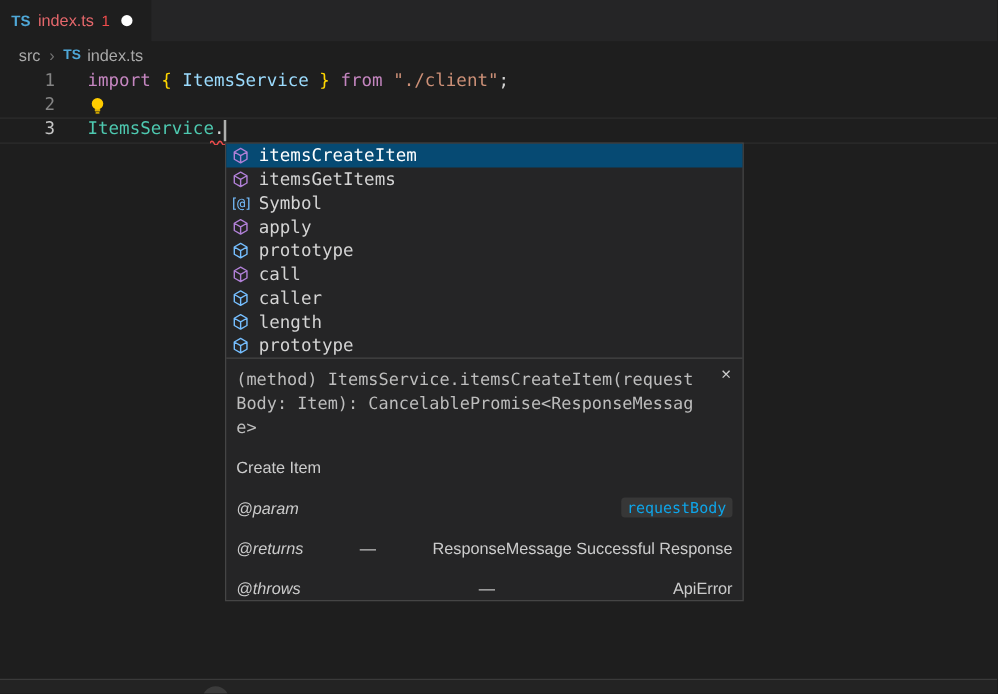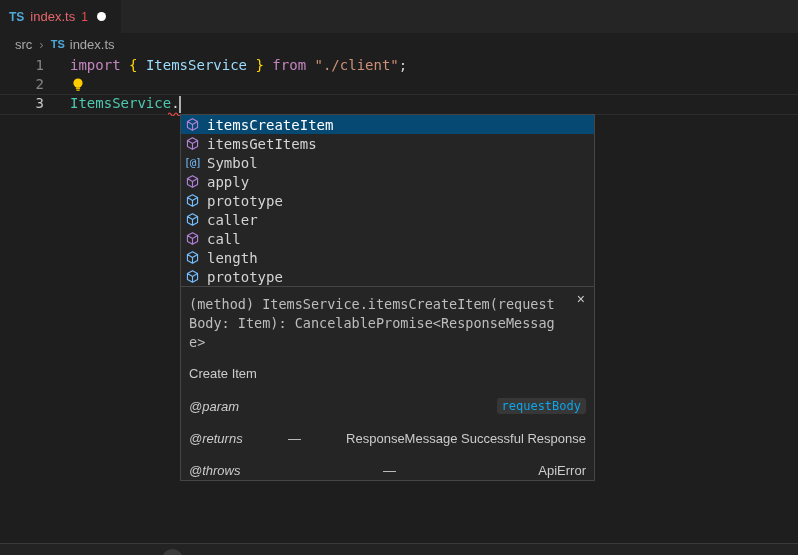--- a/index.html
+++ b/index.html
@@ -139,32 +139,32 @@
           <span class="s-icon">
             <svg width="15" height="15" viewBox="0 0 16 16" style="display:block">
               <path fill="none" stroke="#75beff" stroke-width="1.2" stroke-linejoin="round" d="M8 1.8 13.4 4.9 13.4 11.1 8 14.2 2.6 11.1 2.6 4.9Z M2.6 4.9 8 8 13.4 4.9 M8 8 8 14.2"></path>
             </svg>
           </span>
           <span>prototype</span>
         </div>
         <div class="s-row">
           <span class="s-icon">
             <svg width="15" height="15" viewBox="0 0 16 16" style="display:block">
+              <path fill="none" stroke="#b180d7" stroke-width="1.2" stroke-linejoin="round" d="M8 1.8 13.4 4.9 13.4 11.1 8 14.2 2.6 11.1 2.6 4.9Z M2.6 4.9 8 8 13.4 4.9 M8 8 8 14.2"></path>
+            </svg>
+          </span>
+          <span>call</span>
+        </div>
+        <div class="s-row">
+          <span class="s-icon">
+            <svg width="15" height="15" viewBox="0 0 16 16" style="display:block">
               <path fill="none" stroke="#75beff" stroke-width="1.2" stroke-linejoin="round" d="M8 1.8 13.4 4.9 13.4 11.1 8 14.2 2.6 11.1 2.6 4.9Z M2.6 4.9 8 8 13.4 4.9 M8 8 8 14.2"></path>
             </svg>
           </span>
           <span>caller</span>
-        </div>
-        <div class="s-row">
-          <span class="s-icon">
-            <svg width="15" height="15" viewBox="0 0 16 16" style="display:block">
-              <path fill="none" stroke="#b180d7" stroke-width="1.2" stroke-linejoin="round" d="M8 1.8 13.4 4.9 13.4 11.1 8 14.2 2.6 11.1 2.6 4.9Z M2.6 4.9 8 8 13.4 4.9 M8 8 8 14.2"></path>
-            </svg>
-          </span>
-          <span>call</span>
         </div>
         <div class="s-row">
           <span class="s-icon">
             <svg width="15" height="15" viewBox="0 0 16 16" style="display:block">
               <path fill="none" stroke="#75beff" stroke-width="1.2" stroke-linejoin="round" d="M8 1.8 13.4 4.9 13.4 11.1 8 14.2 2.6 11.1 2.6 4.9Z M2.6 4.9 8 8 13.4 4.9 M8 8 8 14.2"></path>
             </svg>
           </span>
           <span>length</span>
         </div>
         <div class="s-row">

